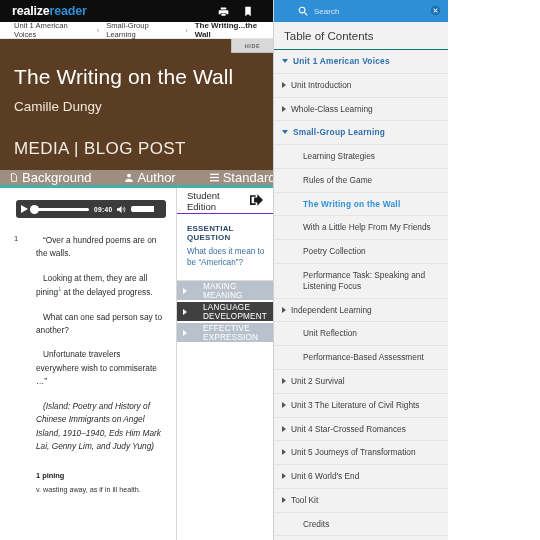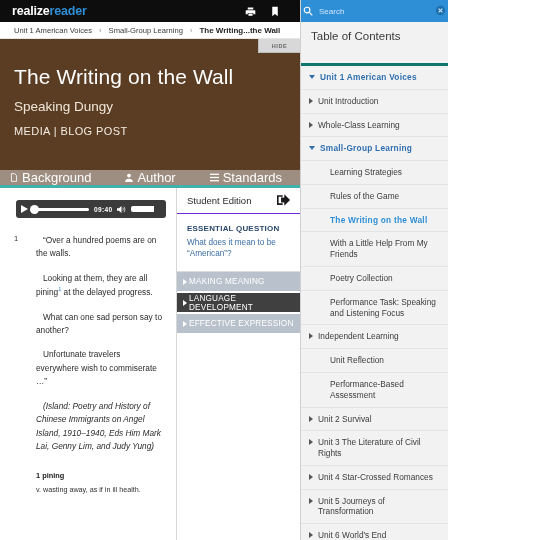--- a/index.html
+++ b/index.html
@@ -30,21 +30,21 @@
     border-bottom: 1px solid #e6e6e6;
   }
   .bc-sep { color: #8a8a8a; font-size: 7.5px; }
   .bc-current { font-weight: bold; color: #1e1e1e; font-size: 8px; }
 
   .hero {
     background: #5a3d22; height: 131px; position: relative; padding: 26px 0 0 14px;
   }
   .hero-title { color: #fff; font-size: 21px; font-weight: normal; letter-spacing: 0.1px; }
   .hero-author { color: #f0e6da; font-size: 13.5px; margin-top: 10px; font-weight: normal; }
-  .hero-kicker { color: #f3ece3; font-size: 11px; margin-top: 11px; letter-spacing: 0.4px; }
+  .hero-kicker { color: #f3ece3; font-size: 17px; margin-top: 25px; letter-spacing: 0.4px; }
   .hide-btn {
     position: absolute; top: 0; right: 0; width: 42px; height: 14px;
     background: #d8d8d8; border-left: 1px solid #bdbdbd; border-bottom: 1px solid #bdbdbd;
     color: #666; font-size: 5.5px; letter-spacing: 0.6px;
     display: flex; align-items: center; justify-content: center; font-weight: bold;
   }
 
   .tabbar {
     height: 18px; background: #9d8e81; border-bottom: 3px solid #3fb3ab;
     display: flex; align-items: center; gap: 34px; padding-left: 10px;
@@ -87,40 +87,40 @@
   
   .student { width: 178px; background: #fff; }
   .se-head {
     height: 26px; display: flex; align-items: center; padding: 0 10px;
     border-bottom: 1px solid #6d28d9; justify-content: space-between;
   }
   .se-title { font-size: 9.5px; color: #2b2b2b; }
   .se-eq { padding: 10px 4px 12px 10px; border-bottom: 1px solid #dcdcdc; }
   .eq-label { font-size: 8px; font-weight: bold; color: #2b4a6b; letter-spacing: 0.2px; }
   .eq-text { font-size: 8.2px; color: #3a6ea5; margin-top: 4px; line-height: 1.35; }
-  .acc { display: flex; align-items: center; gap: 2px; height: 19px; padding-left: 6px;
+  .acc { display: flex; align-items: center; gap: 16px; height: 19px; padding-left: 6px;
          color: #fff; font-size: 8.2px; letter-spacing: 0.2px; margin-bottom: 2px; }
   .acc.light { background: #b9c2cc; }
   .acc.dark { background: #404040; }
   .acc-car { width: 0; height: 0; border-left: 4px solid #ffffff;
              border-top: 3px solid transparent; border-bottom: 3px solid transparent; }
 
   
   .toc-pane { width: 175px; height: 540px; background: #f2f2f2; border-left: 1px solid #d0d0d0; }
   .search-bar {
     height: 22px; background: #2f8fd6; display: flex; align-items: center;
-    padding: 0 2px; gap: 6px;
+    padding: 0 24px; gap: 6px;
   }
   .search-in {
     flex: 1; background: transparent; border: none; outline: none; color: #e3f0fb;
     font-size: 8px; font-family: "Liberation Sans", sans-serif;
   }
   .search-in::placeholder { color: #cfe4f7; }
-  .toc-title { padding: 8px 0 21px 10px; font-size: 11.5px; color: #3a3a3a; background: #f2f2f2;
-               border-bottom: 3px solid #0f766e; }
+  .toc-title { padding: 8px 0 7px 10px; font-size: 11.5px; color: #3a3a3a; background: #f2f2f2;
+               border-bottom: 1px solid #0f766e; }
   .toc-list { overflow: hidden; }
   .toc-row {
     display: flex; align-items: flex-start; gap: 5px; padding: 6px 8px 6px 8px;
     border-bottom: 1px solid #e4e4e4; min-height: 20.5px;
   }
   .toc-car-down { width: 0; height: 0; border-top: 4px solid #2f6fb0;
                   border-left: 3.2px solid transparent; border-right: 3.2px solid transparent;
                   margin-top: 3px; flex: none; }
   .toc-car-right { width: 0; height: 0; border-left: 4px solid #555;
                    border-top: 3.2px solid transparent; border-bottom: 3.2px solid transparent;
@@ -160,21 +160,21 @@
       <span>Unit 1 American Voices</span>
       <span class="bc-sep">›</span>
       <span>Small-Group Learning</span>
       <span class="bc-sep">›</span>
       <span class="bc-current">The Writing...the Wall</span>
     </div>
 
     <div class="hero">
       <div class="hide-btn">HIDE</div>
       <div class="hero-title">The Writing on the Wall</div>
-      <div class="hero-author">Speaking Dungy</div>
+      <div class="hero-author">Camille Dungy</div>
       <div class="hero-kicker">MEDIA | BLOG POST</div>
     </div>
 
     <div class="tabbar">
       <div class="tab">
         <span>
           <svg width="8" height="9" viewBox="0 0 12 14" fill="none" stroke="#fff" stroke-width="1.3">
               <path d="M2 1h5l3 3v9H2z"></path>
             </svg>
         </span>

